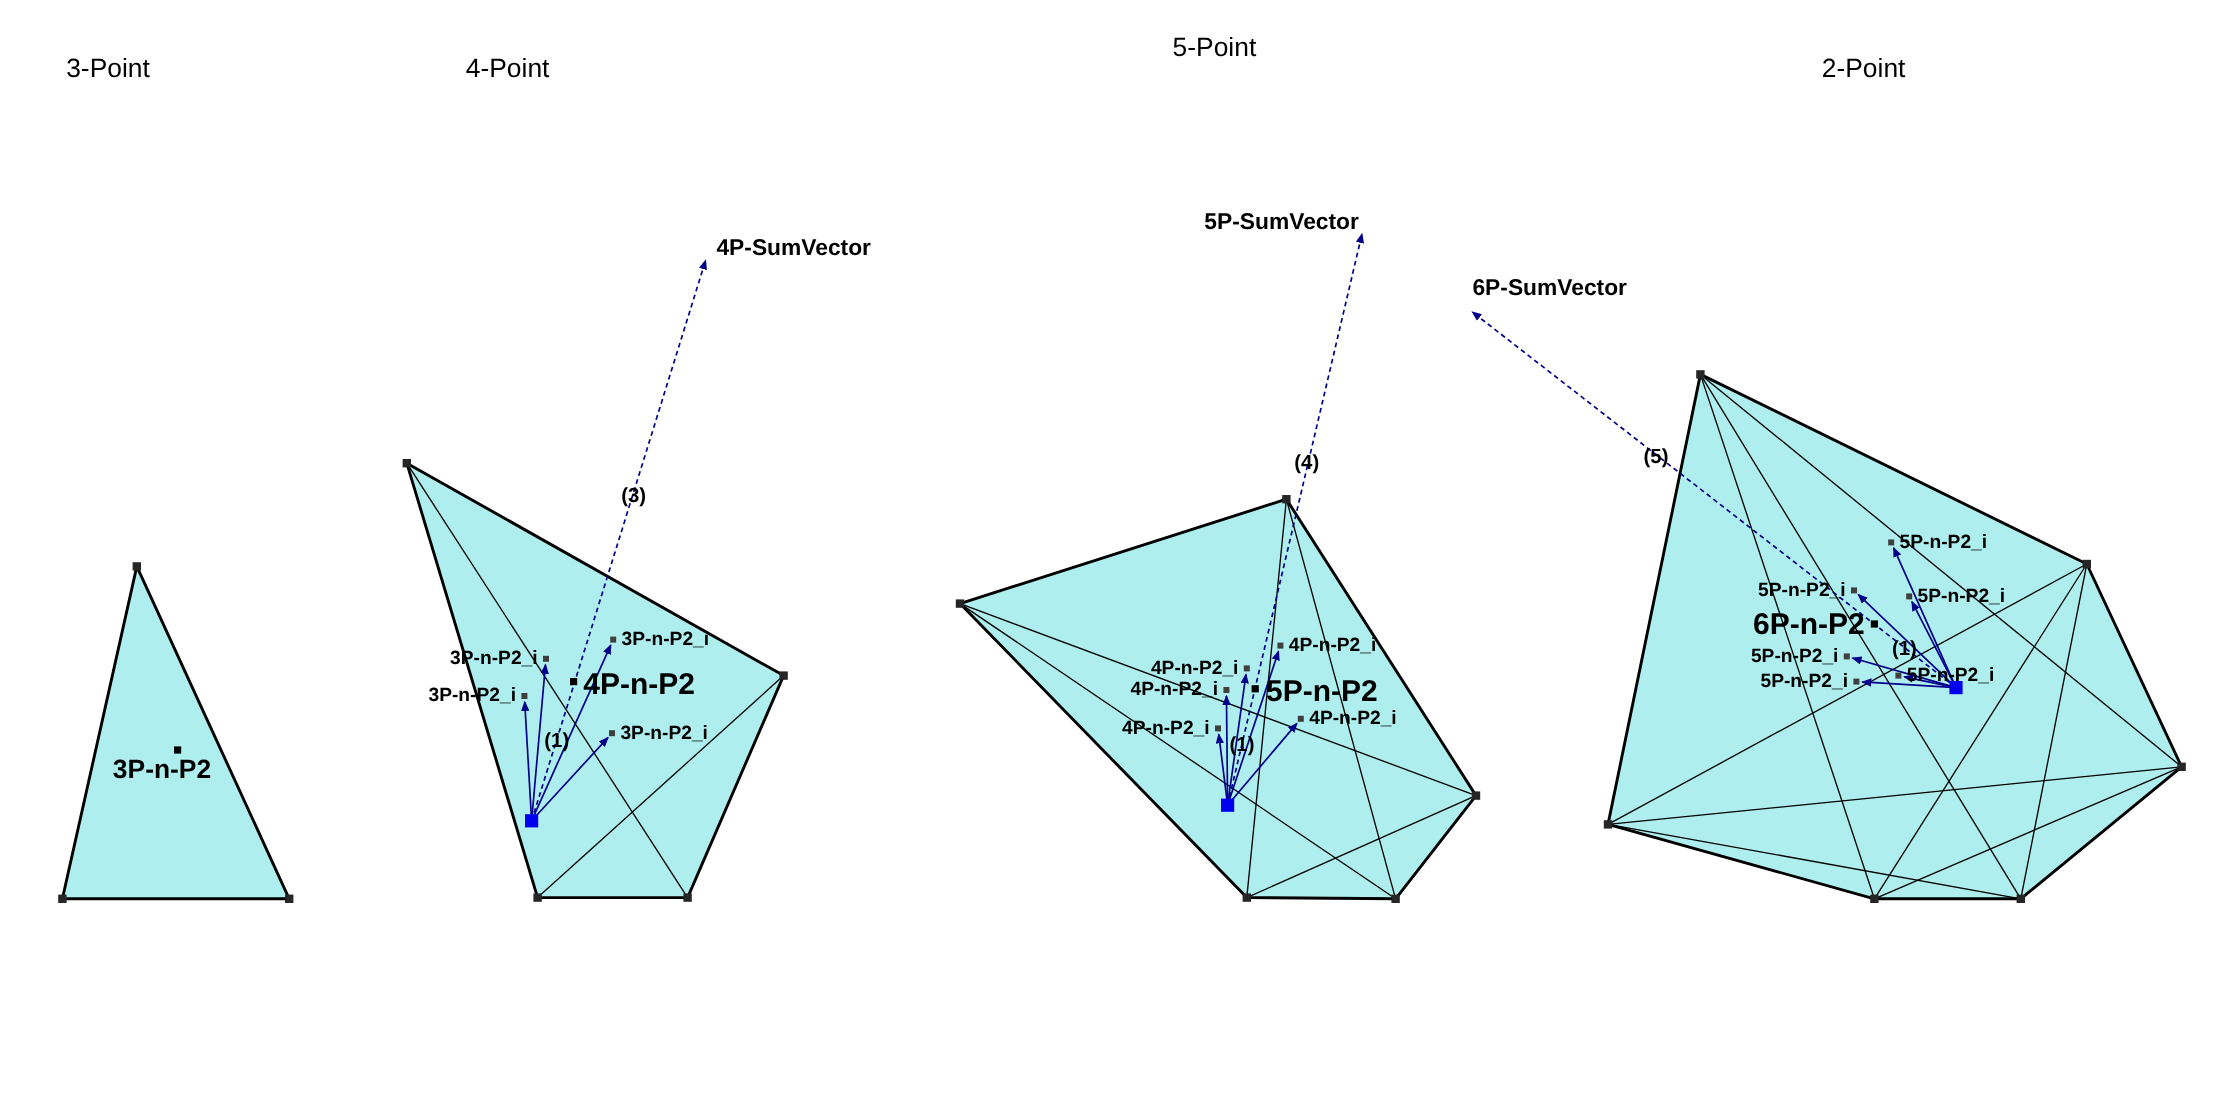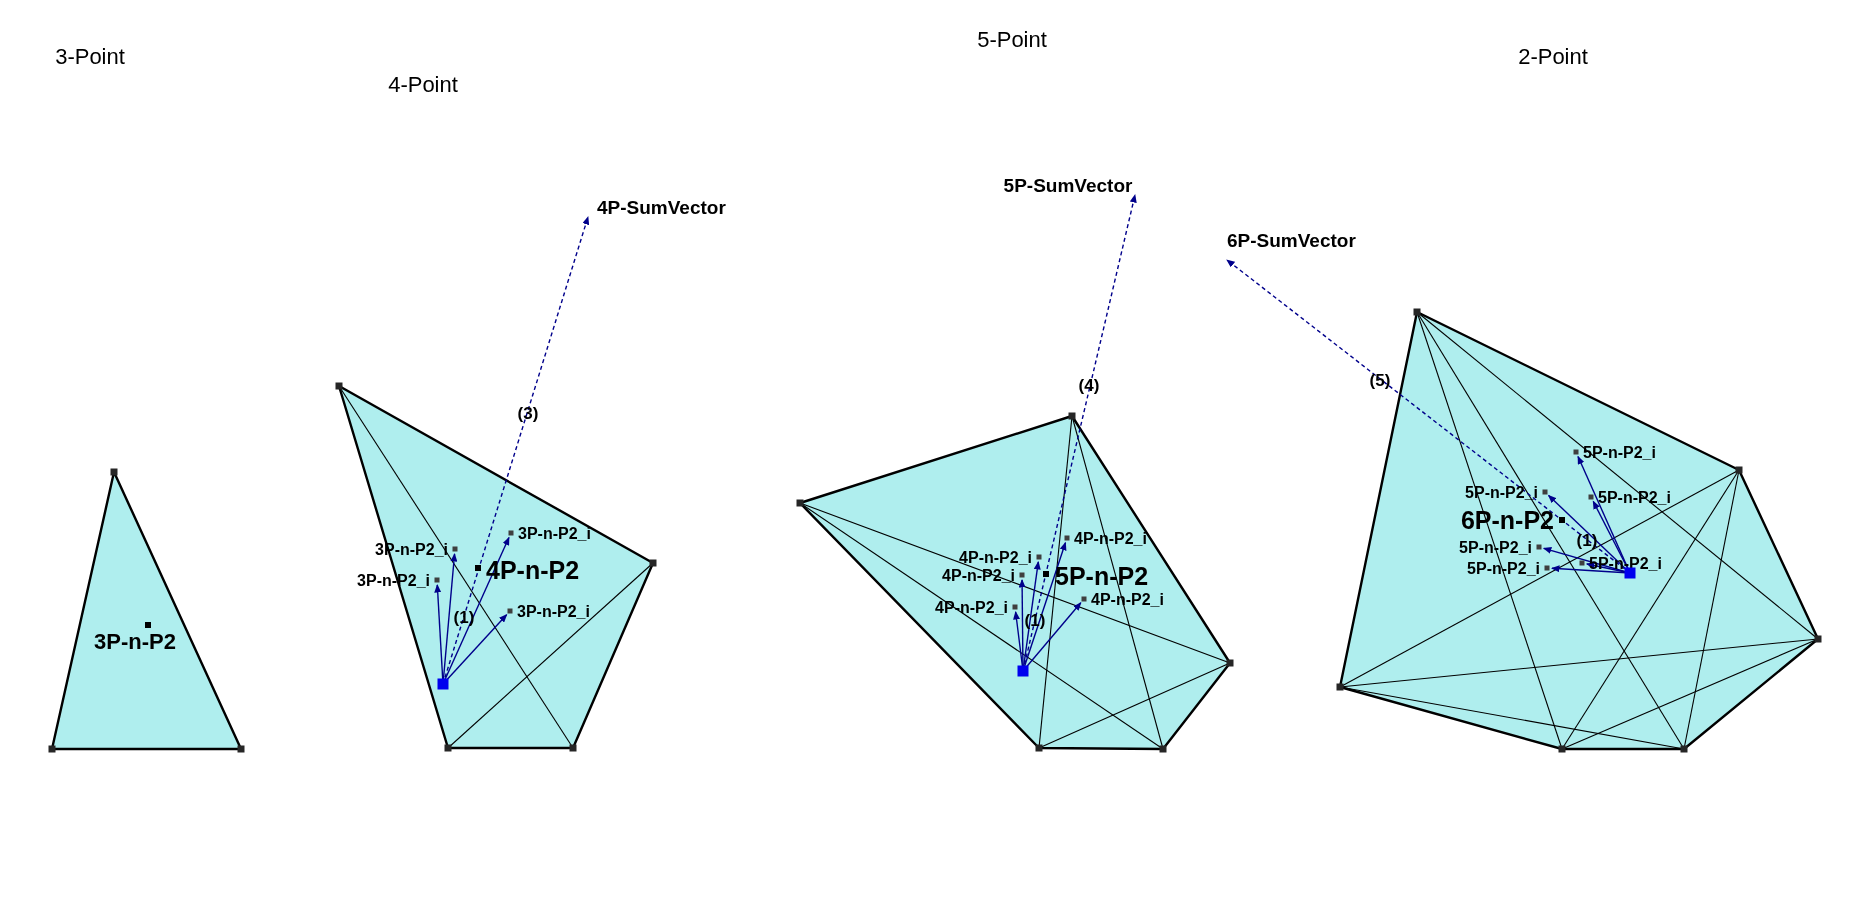--- a/index.html
+++ b/index.html
@@ -135,16 +135,16 @@
         <text x="1589" y="563" text-anchor="start" dominant-baseline="central" class="lbl-i">5P-n-P2_i</text>
         <rect x="1559" y="517" width="6" height="6" fill="#000000"></rect>
         <text x="1554" y="520" text-anchor="end" dominant-baseline="central" class="lbl-result">6P-n-P2</text>
         <rect x="1624.5" y="567.5" width="11" height="11" fill="#0000EE"></rect>
         <text x="1587" y="540" text-anchor="middle" dominant-baseline="central" class="lbl-count">(1)</text>
         <text x="1380" y="380" text-anchor="middle" dominant-baseline="central" class="lbl-count">(5)</text>
         <text x="1227" y="240" text-anchor="start" dominant-baseline="central" class="lbl-sum">6P-SumVector</text>
       </g>
     </svg>
   <div class="panel-title" style="left: 90px; top: 57px;">3-Point</div>
-  <div class="panel-title" style="left: 423px; top: 57px; margin-top: 28px;">4-Point</div>
+  <div class="panel-title" style="left: 423px; top: 57px;">4-Point</div>
   <div class="panel-title" style="left: 1012px; top: 40px;">5-Point</div>
   <div class="panel-title" style="left: 1553px; top: 57px;">2-Point</div>
 </div>
 
 </body></html>

